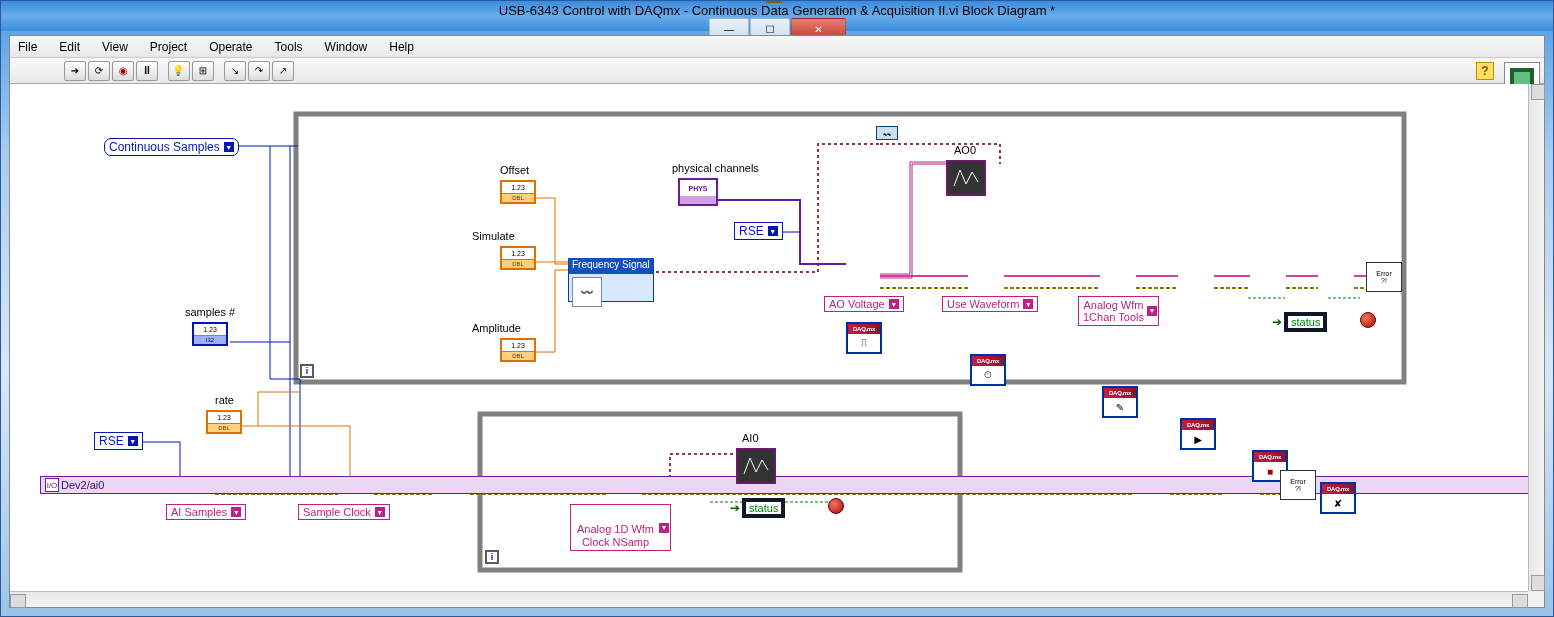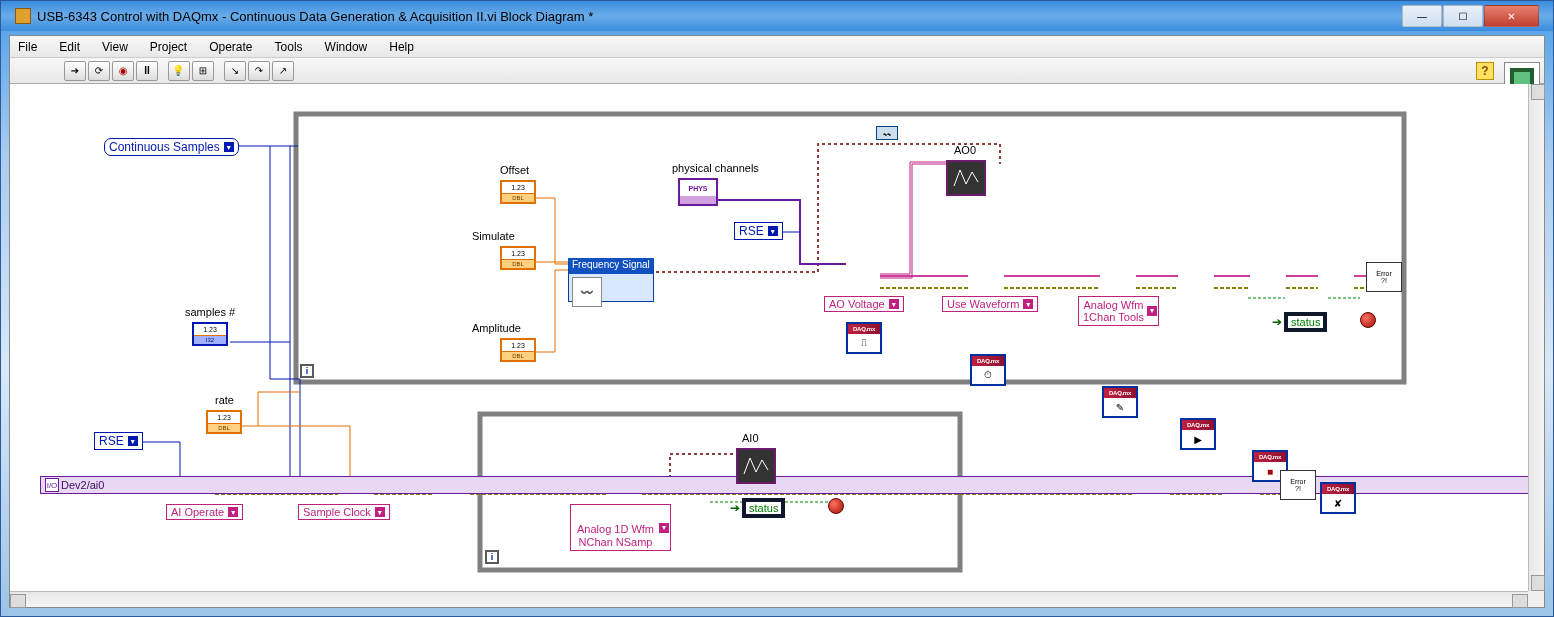--- a/index.html
+++ b/index.html
@@ -17,20 +17,21 @@
     background: linear-gradient(to bottom, #4b9de8 0%, #a8ccf0 25%, #d8e8fa 60%, #9bc4e8 100%);
     border: 1px solid #2a5a9a;
   }
   .titlebar {
     height: 30px;
     background: linear-gradient(to bottom, #3a8ce0 0%, #6aace8 50%, #3a8ce0 100%);
     display: flex;
     align-items: center;
     padding: 0 14px;
     color: #000;
+    flex-direction: column;
   }
   .titlebar-icon {
     width: 16px; height: 16px;
     background: #e0a030;
     border: 1px solid #8a5a10;
     margin-right: 6px;
   }
   .titlebar-title { flex: 1; font-size: 13px; }
   .window-buttons { display: flex; gap: 0; }
   .win-btn {
@@ -493,32 +494,32 @@
         <span class="status-box">status</span>
       </div>
       <div class="lv-node status-ind" style="left:1350px; top:228px;"></div>
 
       <div class="lv-node" style="left:866px; top:42px; width:22px; height:14px; border:1px solid #048; background:#cde; font-size:8px; display:flex;align-items:center;justify-content:center;">〰</div>
 
       <div class="lv-node i-tunnel" style="left:290px; top:280px;">i</div>
       <div class="lv-node i-tunnel" style="left:475px; top:466px;">i</div>
 
       <div class="lv-node polyselect" style="left:156px; top:420px;">
-        <span>AI Operate</span>
+        <span>AI Samples</span>
           <span class="dd">▾</span>
       </div>
 
       <div class="lv-node polyselect" style="left:288px; top:420px;">
         <span>Sample Clock</span>
           <span class="dd">▾</span>
       </div>
 
       <div class="lv-node polyselect" style="left:560px; top:420px; flex-direction:column; padding:18px 16px 2px 6px; line-height:1.15;">
         <span>Analog 1D Wfm</span>
-        <span>NChan NSamp</span>
+        <span>Clock NSamp</span>
         <span class="dd" style="position:absolute;right:1px;top:50%;transform:translateY(-50%);">▾</span>
       </div>
 
       <div class="lbl" style="left:732px; top:348px;">AI0</div>
       <div class="lv-node graph-term" style="left:726px; top:364px;">
         <svg>
             <polyline points="2,20 8,4 14,18 20,6 26,16" stroke="#fff" fill="none"></polyline>
           </svg>
       </div>
 

